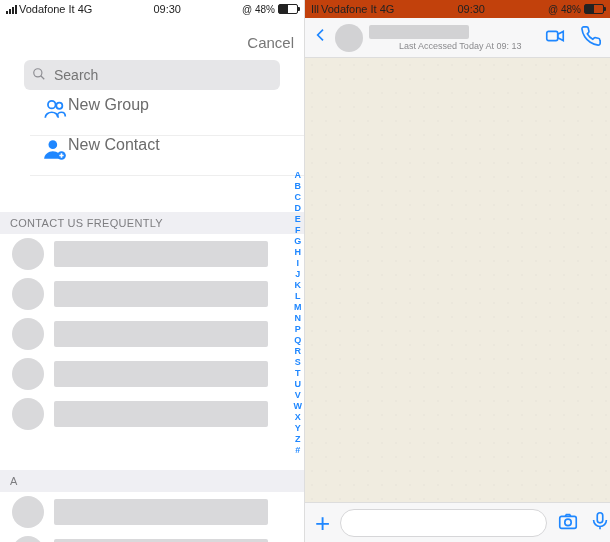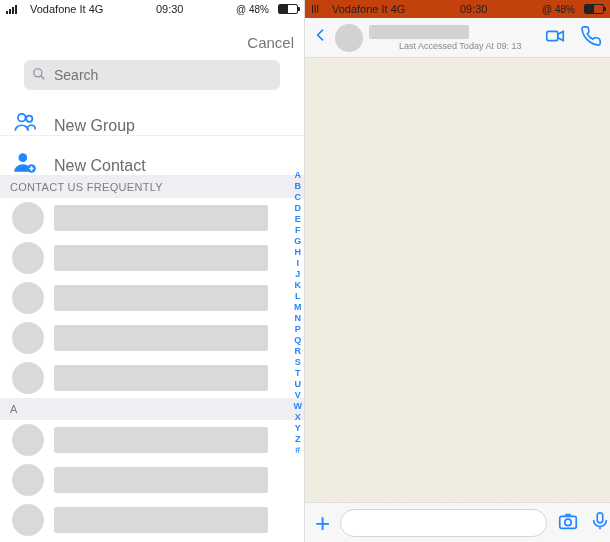--- a/index.html
+++ b/index.html
@@ -1,40 +1,40 @@
 <!DOCTYPE html>
 <html><head>
 <meta charset="utf-8">
 <style>
 * { margin: 0; padding: 0; box-sizing: border-box; font-family: -apple-system, Helvetica, Arial, sans-serif; }
 body { width: 610px; height: 542px; display: flex; background: #fff; overflow: hidden; }
 .pane { width: 305px; height: 542px; position: relative; display: flex; flex-direction: column; }
 .pane-left { border-right: 1px solid #ddd; }
 .status-bar { height: 18px; display: flex; align-items: center; justify-content: space-between; padding: 0 6px; font-size: 11px; color: #222; background: #fff; }
-.status-left { display: flex; align-items: center; gap: 13px; }
+.status-left { display: flex; align-items: center; gap: 2px; }
 .status-center { font-weight: 400; }
-.status-right { display: flex; align-items: center; gap: 9px; font-size: 10px; }
+.status-right { display: flex; align-items: center; gap: 3px; font-size: 10px; }
 .sig { display: inline-flex; align-items: flex-end; gap: 1px; }
 .sig i { width: 2px; background: #222; }
 .sig i:nth-child(1){height:3px}.sig i:nth-child(2){height:5px}.sig i:nth-child(3){height:7px}.sig i:nth-child(4){height:9px}
 .battery { width: 20px; height: 10px; border: 1px solid #222; border-radius: 2px; position: relative; }
 .battery::after { content:''; position:absolute; right:-3px; top:2px; width:2px; height:4px; background:#222; border-radius:0 1px 1px 0; }
 .battery i { display:block; width:48%; height:100%; background:#222; }
 .nav-bar { height: 36px; display: flex; align-items: center; padding: 0 10px; position: relative; }
 .nav-title { position: absolute; left: 50%; transform: translateX(-50%); font-size: 17px; font-weight: 600; color: #222; }
 .nav-cancel { position: absolute; right: 10px; font-size: 15px; color: #777; margin-top: 12px; }
 .search-wrap { padding: 6px 24px; }
 .search-field { width: 100%; height: 30px; border: none; background: #e6e6e8; border-radius: 6px; padding: 0 10px 0 30px; font-size: 14px; color: #8e8e93; outline: none; }
 .search-box { position: relative; }
 .search-box .mag { position:absolute; left:8px; top:7px; color:#8e8e93; }
 .list { flex: 1; overflow: hidden; }
-.row { display: flex; align-items: flex-end; height: 40px; padding: 0 12px; gap: 16px; border-bottom: 1px solid #eee; background:#fff; }
+.row { display: flex; align-items: flex-start; height: 40px; padding: 0 12px; gap: 0; border-bottom: 1px solid #eee; background:#fff;margin-left:30px; }
 .row .ic { width: 26px; height: 26px; display:flex; align-items:center; justify-content:center; }
 .row .lbl { font-size: 16px; color: #6b6b6b; }
-.section-header { height: 22px; background: #efeff3; font-size: 11px; color: #7d7d80; padding: 0 10px; display:flex; align-items:center; letter-spacing:0.3px; }
+.section-header { height: 22px; background: #efeff3; font-size: 11px; color: #7d7d80; padding: 0 10px; display:flex; align-items:center; letter-spacing:0.3px;margin-top:36px; }
 .contact-row { display:flex; align-items:center; height:40px; padding: 4px 12px; gap: 10px; }
 .avatar-ph { width: 32px; height: 32px; border-radius: 50%; background: #d9d9db; flex-shrink:0; }
 .name-ph { flex:1; height: 26px; background: #d9d9db; border-radius: 2px; margin-right: 24px; }
 .index-rail { position:absolute; right:2px; top:170px; display:flex; flex-direction:column; font-size:9px; color:#1f87ff; line-height:11px; font-weight:600; text-align:center; }
 .index-rail span { display:block; }
 .pane-right { background:#f0ece0; }
 .chat-header { height: 40px; display:flex; align-items:center; padding: 0 8px; background:#f7f7f8; border-bottom:1px solid #ddd; gap:6px; }
 .back-chevron { color:#1f87ff; font-size:22px; font-weight:300; }
 .chat-avatar { width:28px; height:28px; border-radius:50%; background:#d2d2d4; }
 .chat-title-area { flex:1; display:flex; flex-direction:column; justify-content:center; min-width:0; }

